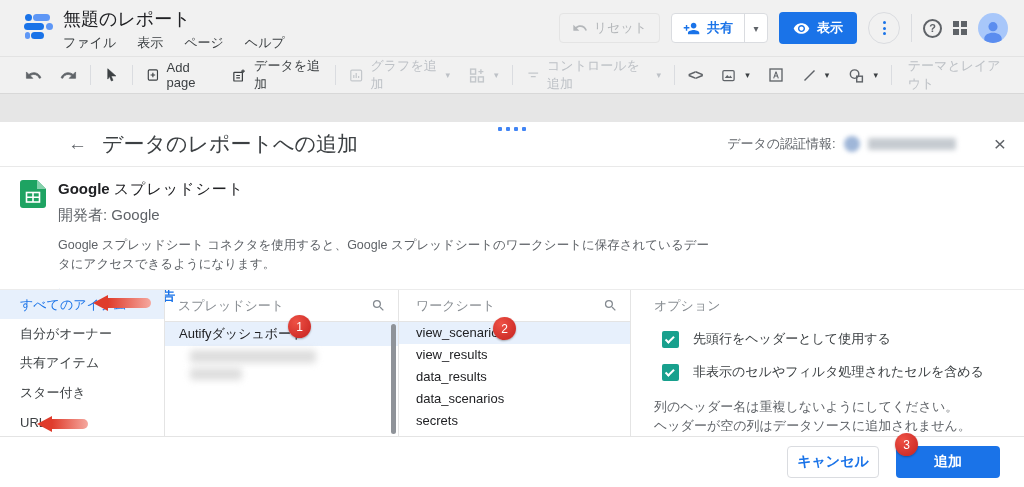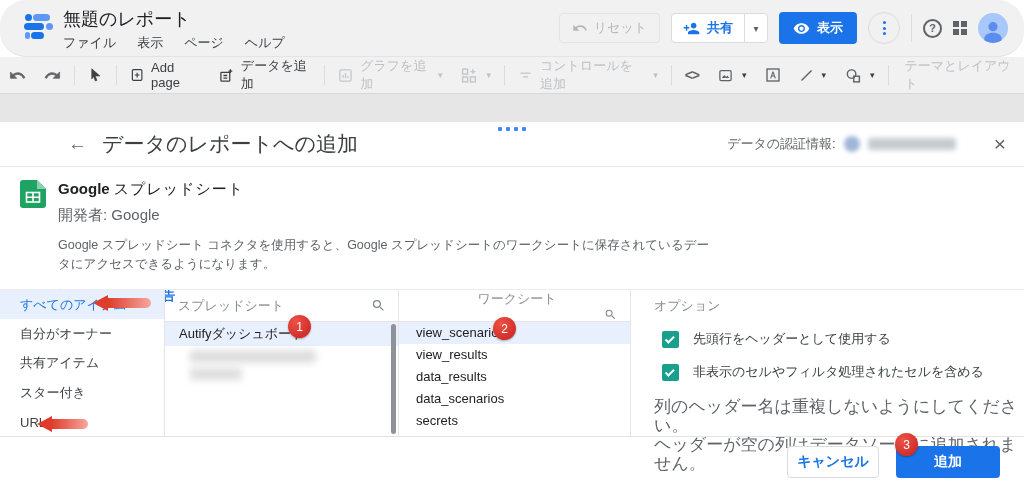--- a/index.html
+++ b/index.html
@@ -1,20 +1,20 @@
 <!DOCTYPE html>
 <html><head>
 <meta charset="utf-8">
 <style>
   * { margin:0; padding:0; box-sizing:border-box; }
   html,body { width:1024px; height:487px; overflow:hidden; background:#fff;
     font-family:"Liberation Sans","DejaVu Sans",sans-serif; -webkit-font-smoothing:antialiased; }
 
   
-  .app-header { height:57px; background:#f1f1f1; position:relative; border-bottom:1px solid #e3e3e3;border-radius:26px; }
+  .app-header { height:57px; background:#f1f1f1; position:relative; border-bottom:1px solid #e3e3e3; }
   .header-left { position:absolute; left:24px; top:9px; display:flex; gap:13px; }
   .logo { width:26px; height:26px; margin-top:4px; position:relative; }
   .logo i { position:absolute; border-radius:4px; }
   .logo .b1 { left:9px; top:1px; width:17px; height:7px; background:#5e97f6; }
   .logo .d1 { left:1px; top:1px; width:7px; height:7px; background:#1a73e8; border-radius:50%; }
   .logo .b2 { left:0; top:10px; width:20px; height:7px; background:#1a73e8; }
   .logo .d2 { left:22px; top:10px; width:7px; height:7px; background:#5e97f6; border-radius:50%; }
   .logo .b3 { left:7px; top:19px; width:13px; height:7px; background:#1a73e8; }
   .logo .d3 { left:1px; top:19px; width:5px; height:7px; background:#5e97f6; border-radius:3px; }
   .report-title { font-size:18px; color:#202124; line-height:21px; }
@@ -32,21 +32,21 @@
   .btn-view { background:#1a73e8; color:#fff; height:32px; padding:0 14px; gap:7px; font-weight:bold; }
   .btn-more { width:32px; height:32px; border:1px solid #dadce0; border-radius:50%; display:flex; flex-direction:column; align-items:center; justify-content:center; gap:2.5px; background:transparent; }
   .btn-more i { width:3px; height:3px; border-radius:50%; background:#1a73e8; }
   .vdiv { width:1px; height:28px; background:#dadce0; }
   .help-circle { width:19px; height:19px; border:2px solid #5f6368; border-radius:50%; color:#5f6368; font-size:11px; font-weight:bold; display:flex; align-items:center; justify-content:center; }
   .grid-icon { width:14px; height:14px; display:grid; grid-template-columns:6px 6px; grid-gap:2px; }
   .grid-icon i { width:6px; height:6px; background:#5f6368; }
   .avatar { width:30px; height:30px; border-radius:50%; background:#a8c7fa; display:flex; align-items:flex-end; justify-content:center; overflow:hidden; }
 
   
-  .toolbar { height:37px; background:#f1f1f1; border-bottom:1px solid #d8d8d8; display:flex; align-items:center; }
+  .toolbar { height:37px; background:#f1f1f1; border-bottom:1px solid #d8d8d8; display:flex; align-items:center; padding-left:16px; }
   .ti { display:flex; align-items:center; gap:7px; font-size:13px; color:#3c4043; padding:0 9px; height:100%; }
   .ti.disabled { color:#bdc1c6; }
   .ti svg.en { fill:#5f6368; stroke:#5f6368; }
   .ti svg.dk { fill:#3c4043; stroke:#3c4043; }
   .ti svg.dis { fill:#c3c7cb; stroke:#c3c7cb; }
   .tdiv { width:1px; height:20px; background:#dadce0; margin:0 4px; }
   .caret { font-size:9px; margin-left:1px; }
   .embed-glyph { font-size:14px; font-weight:bold; color:#5f6368; letter-spacing:-1px; }
   .theme-label { color:#bdc1c6; padding:0 12px; font-size:13px; }
 
@@ -83,21 +83,21 @@
   .side { width:165px; border-right:1px solid #e4e4e4; }
   .side-item { height:29.4px; display:flex; align-items:center; padding-left:20px; font-size:13px; color:#3c4043; }
   .side-item.selected { background:#e7f0fc; color:#1a73e8; }
 
   .col { position:relative; }
   .col-ss { width:234px; border-right:1px solid #e4e4e4; }
   .col-ws { width:232px; border-right:1px solid #e4e4e4; }
   .col-opt { flex:1; padding-left:23px; }
   .col-head { height:32px; display:flex; align-items:center; padding:0 12px 0 13px; font-size:13px; color:#8a8f94; }
   .col-ss .col-head, .col-ws .col-head { border-bottom:1px solid #e4e4e4; }
-  .col-ws .col-head { padding-left:17px;flex-direction:column; }
+  .col-ws .col-head { padding-left:17px; }
   .col-head .mag { margin-left:auto; }
   .ss-row { height:24px; display:flex; align-items:center; padding-left:14px; font-size:13px; color:#202124; background:#e7f0fc; }
   .blob { position:absolute; background:#c2c2c2; opacity:.55; filter:blur(3.5px); border-radius:3px; }
   .blob1 { left:25px; top:60px; width:126px; height:13px; }
   .blob2 { left:25px; top:78px; width:52px; height:12px; }
   .scrollbar { position:absolute; right:2px; top:34px; width:5px; height:110px; background:#8f9399; border-radius:3px; }
   .ws-row { height:21.8px; display:flex; align-items:center; padding-left:17px; font-size:13px; color:#202124; }
   .ws-row.selected { background:#e7f0fc; }
 
   .badge { position:absolute; width:23px; height:23px; border-radius:50%; background:radial-gradient(circle at 35% 30%, #ee5145, #c5221f); color:#fff; font-size:12px; display:flex; align-items:center; justify-content:center; box-shadow:0 1px 2px rgba(0,0,0,.3); z-index:5; }
@@ -109,21 +109,21 @@
   .red-arrow .tip { width:0; height:0; border-top:8px solid transparent; border-bottom:8px solid transparent; border-right:15px solid #df3c2c; }
   .red-arrow .tail { height:10px; border-radius:0 5px 5px 0; background:linear-gradient(to right,#df3c2c,#f5a89f); }
   .arrow1 { left:93px; top:5px; } .arrow1 .tail { width:43px; }
   .arrow2 { left:37px; top:126px; } .arrow2 .tail { width:36px; }
 
   .cb-row { display:flex; align-items:center; gap:14px; margin-top:5px; height:24px;padding-left:8px; }
   .cb-row + .cb-row { margin-top:9px; }
   .checkbox { width:17px; height:17px; border-radius:2px; background:#18a08d; display:flex; align-items:center; justify-content:center; }
   .checkbox .mark { width:9px; height:5px; border-left:2px solid #fff; border-bottom:2px solid #fff; transform:rotate(-45deg) translate(0,-1px); }
   .cb-label { font-size:13px; color:#3c4043; }
-  .opt-note { margin-top:13px; font-size:17px; color:#5f6368; line-height:19px; }
+  .opt-note { margin-top:13px; font-size:13px; color:#5f6368; line-height:19px; }
 
   
   .dlg-footer { height:50px; border-top:1px solid #e4e4e4; display:flex; align-items:center; justify-content:flex-end; gap:17px; padding-right:24px; position:relative; }
   .btn-cancel { width:92px; height:32px; border:1px solid #dadce0; border-radius:4px; background:#fff; color:#1a73e8; font-size:14px; font-weight:bold; display:flex; align-items:center; justify-content:center; }
   .btn-add { width:104px; height:32px; border-radius:4px; background:#1a73e8; color:#fff; font-size:14px; font-weight:bold; display:flex; align-items:center; justify-content:center; }
 </style>
 </head>
 <body>
 
 <div class="app-header">

